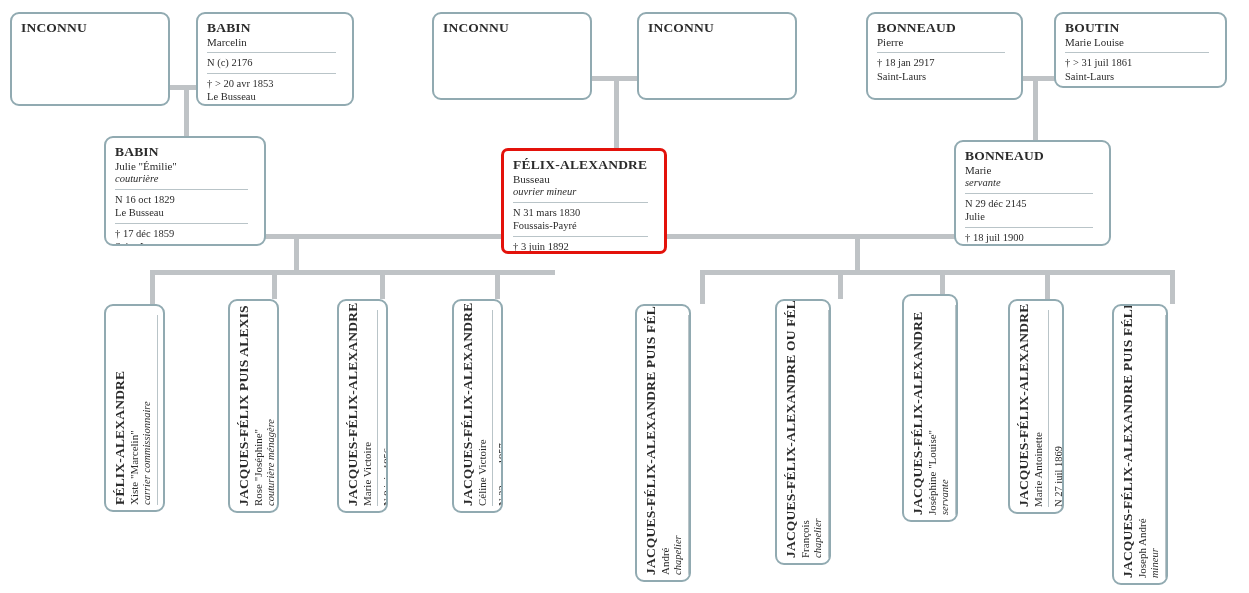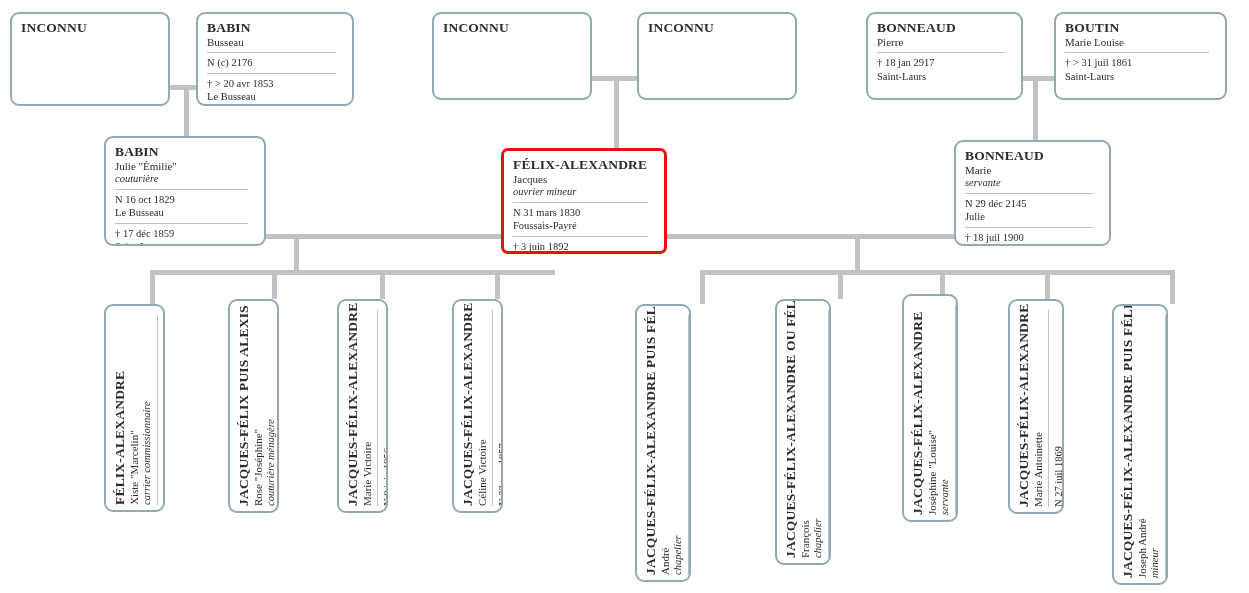--- a/index.html
+++ b/index.html
@@ -92,21 +92,21 @@
   <div class="card" style="left:10px;top:12px;width:160px;height:94px;">
     <div class="inner">
       <div class="surname">INCONNU</div>
       <div class="empty"></div>
     </div>
   </div>
 
   <div class="card" style="left:196px;top:12px;width:158px;height:94px;">
     <div class="inner">
       <div class="surname">BABIN</div>
-      <div class="given">Busseau</div>
+      <div class="given">Marcelin</div>
       <div class="sep"></div>
       <div class="evt">N (c) 2176</div>
       <div class="sep"></div>
       <div class="evt">† &gt; 20 avr 1853</div>
       <div class="evt">Le Busseau</div>
     </div>
   </div>
 
   <div class="card" style="left:432px;top:12px;width:160px;height:88px;">
     <div class="inner">
@@ -125,21 +125,21 @@
   <div class="card" style="left:866px;top:12px;width:157px;height:88px;">
     <div class="inner">
       <div class="surname">BONNEAUD</div>
       <div class="given">Pierre</div>
       <div class="sep"></div>
       <div class="evt">† 18 jan 2917</div>
       <div class="evt">Saint-Laurs</div>
     </div>
   </div>
 
-  <div class="card" style="left:1054px;top:12px;width:173px;height:88px;">
+  <div class="card" style="left:1054px;top:12px;width:173px;height:76px;">
     <div class="inner">
       <div class="surname">BOUTIN</div>
       <div class="given">Marie Louise</div>
       <div class="sep"></div>
       <div class="evt">† &gt; 31 juil 1861</div>
       <div class="evt">Saint-Laurs</div>
     </div>
   </div>
 
   <div class="card" style="left:104px;top:136px;width:162px;height:110px;">
@@ -152,21 +152,21 @@
       <div class="evt">Le Busseau</div>
       <div class="sep"></div>
       <div class="evt">† 17 déc 1859</div>
       <div class="evt">Saint-Laurs</div>
     </div>
   </div>
 
   <div class="card focus" style="left:501px;top:148px;width:166px;height:106px;">
     <div class="inner">
       <div class="surname">FÉLIX-ALEXANDRE</div>
-      <div class="given">Jacques</div>
+      <div class="given">Busseau</div>
       <div class="occup">ouvrier mineur</div>
       <div class="sep"></div>
       <div class="evt">N 31 mars 1830</div>
       <div class="evt">Foussais-Payré</div>
       <div class="sep"></div>
       <div class="evt">† 3 juin 1892</div>
       <div class="evt">Saint-Laurs</div>
     </div>
   </div>
 

